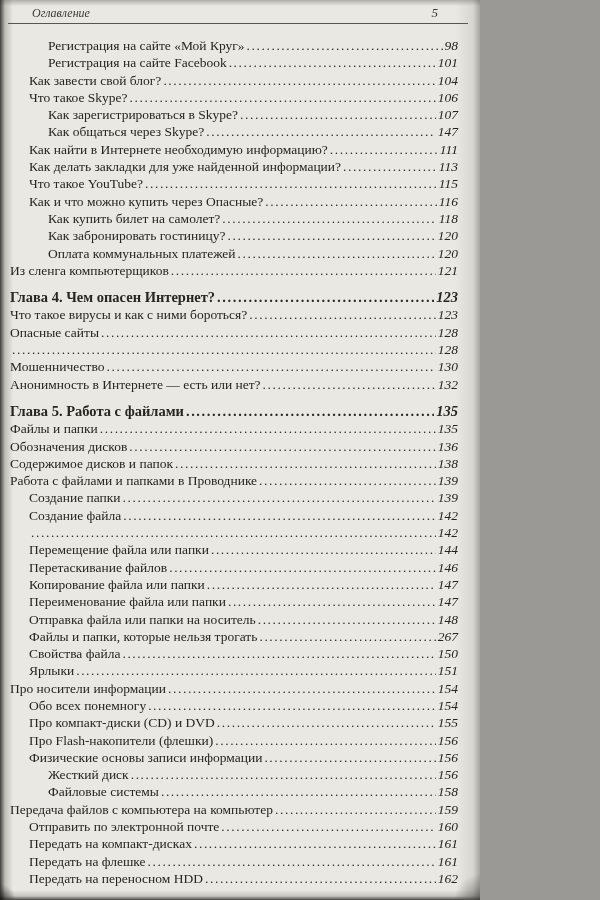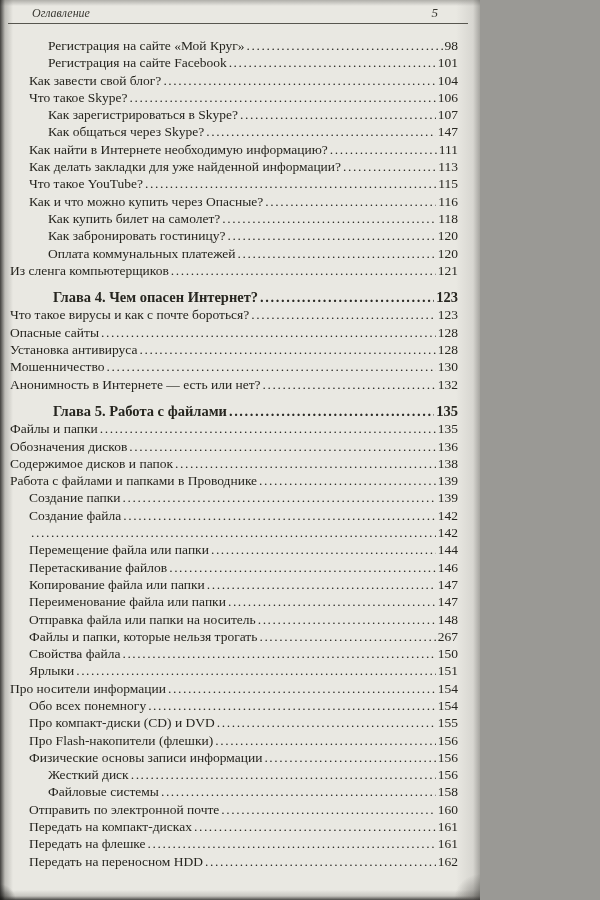--- a/index.html
+++ b/index.html
@@ -60,37 +60,36 @@
     display: flex;
     align-items: baseline;
     font-size: 13.5px;
     line-height: 17.3px;
     white-space: nowrap;
   }
   .entry.chapter {
     font-weight: bold;
     font-size: 14.5px;
     margin-top: 10px;
-    margin-left: 43px;
   }
   .entry.indent-1 { padding-left: 19px; }
   .entry.indent-2 { padding-left: 38px; align-items: center; }
   .label { white-space: nowrap; }
   .dots {
     flex: 1 1 auto;
     overflow: hidden;
     white-space: nowrap;
     margin: 0 2px 0 2px;
     color: #2c2b26;
   }
   .dots::after {
     content: "........................................................................................................................................................................................";
     letter-spacing: 1.6px;
   }
-  .num { white-space: nowrap; }
+  .num { white-space: nowrap; font-style: italic; }
 </style>
 </head>
 <body>
 
 <div class="scan">
   <div class="page-inner">
     <div class="header">
       <span class="header-title">Оглавление</span>
       <span class="header-page">5</span>
     </div>
@@ -165,31 +164,30 @@
           <span class="label">Из сленга компьютерщиков</span>
           <span class="dots"></span>
           <span class="num">121</span>
         </div>
         <div class="entry indent-0 chapter">
           <span class="label">Глава 4. Чем опасен Интернет?</span>
           <span class="dots"></span>
           <span class="num">123</span>
         </div>
         <div class="entry indent-0">
-          <span class="label">Что такое вирусы и как с почте бороться?</span>
+          <span class="label">Что такое вирусы и как с ними бороться?</span>
           <span class="dots"></span>
           <span class="num">123</span>
         </div>
         <div class="entry indent-0">
           <span class="label">Опасные сайты</span>
           <span class="dots"></span>
           <span class="num">128</span>
         </div>
         <div class="entry indent-0">
-          <span class="label">Установка антивируса</span>
           <span class="dots"></span>
           <span class="num">128</span>
         </div>
         <div class="entry indent-0">
           <span class="label">Мошенничество</span>
           <span class="dots"></span>
           <span class="num">130</span>
         </div>
         <div class="entry indent-0">
           <span class="label">Анонимность в Интернете — есть или нет?</span>
@@ -302,20 +300,25 @@
         </div>
         <div class="entry indent-2">
           <span class="label">Жесткий диск</span>
           <span class="dots"></span>
           <span class="num">156</span>
         </div>
         <div class="entry indent-2">
           <span class="label">Файловые системы</span>
           <span class="dots"></span>
           <span class="num">158</span>
+        </div>
+        <div class="entry indent-0">
+          <span class="label">Передача файлов с компьютера на компьютер</span>
+          <span class="dots"></span>
+          <span class="num">159</span>
         </div>
         <div class="entry indent-1">
           <span class="label">Отправить по электронной почте</span>
           <span class="dots"></span>
           <span class="num">160</span>
         </div>
         <div class="entry indent-1">
           <span class="label">Передать на компакт-дисках</span>
           <span class="dots"></span>
           <span class="num">161</span>

